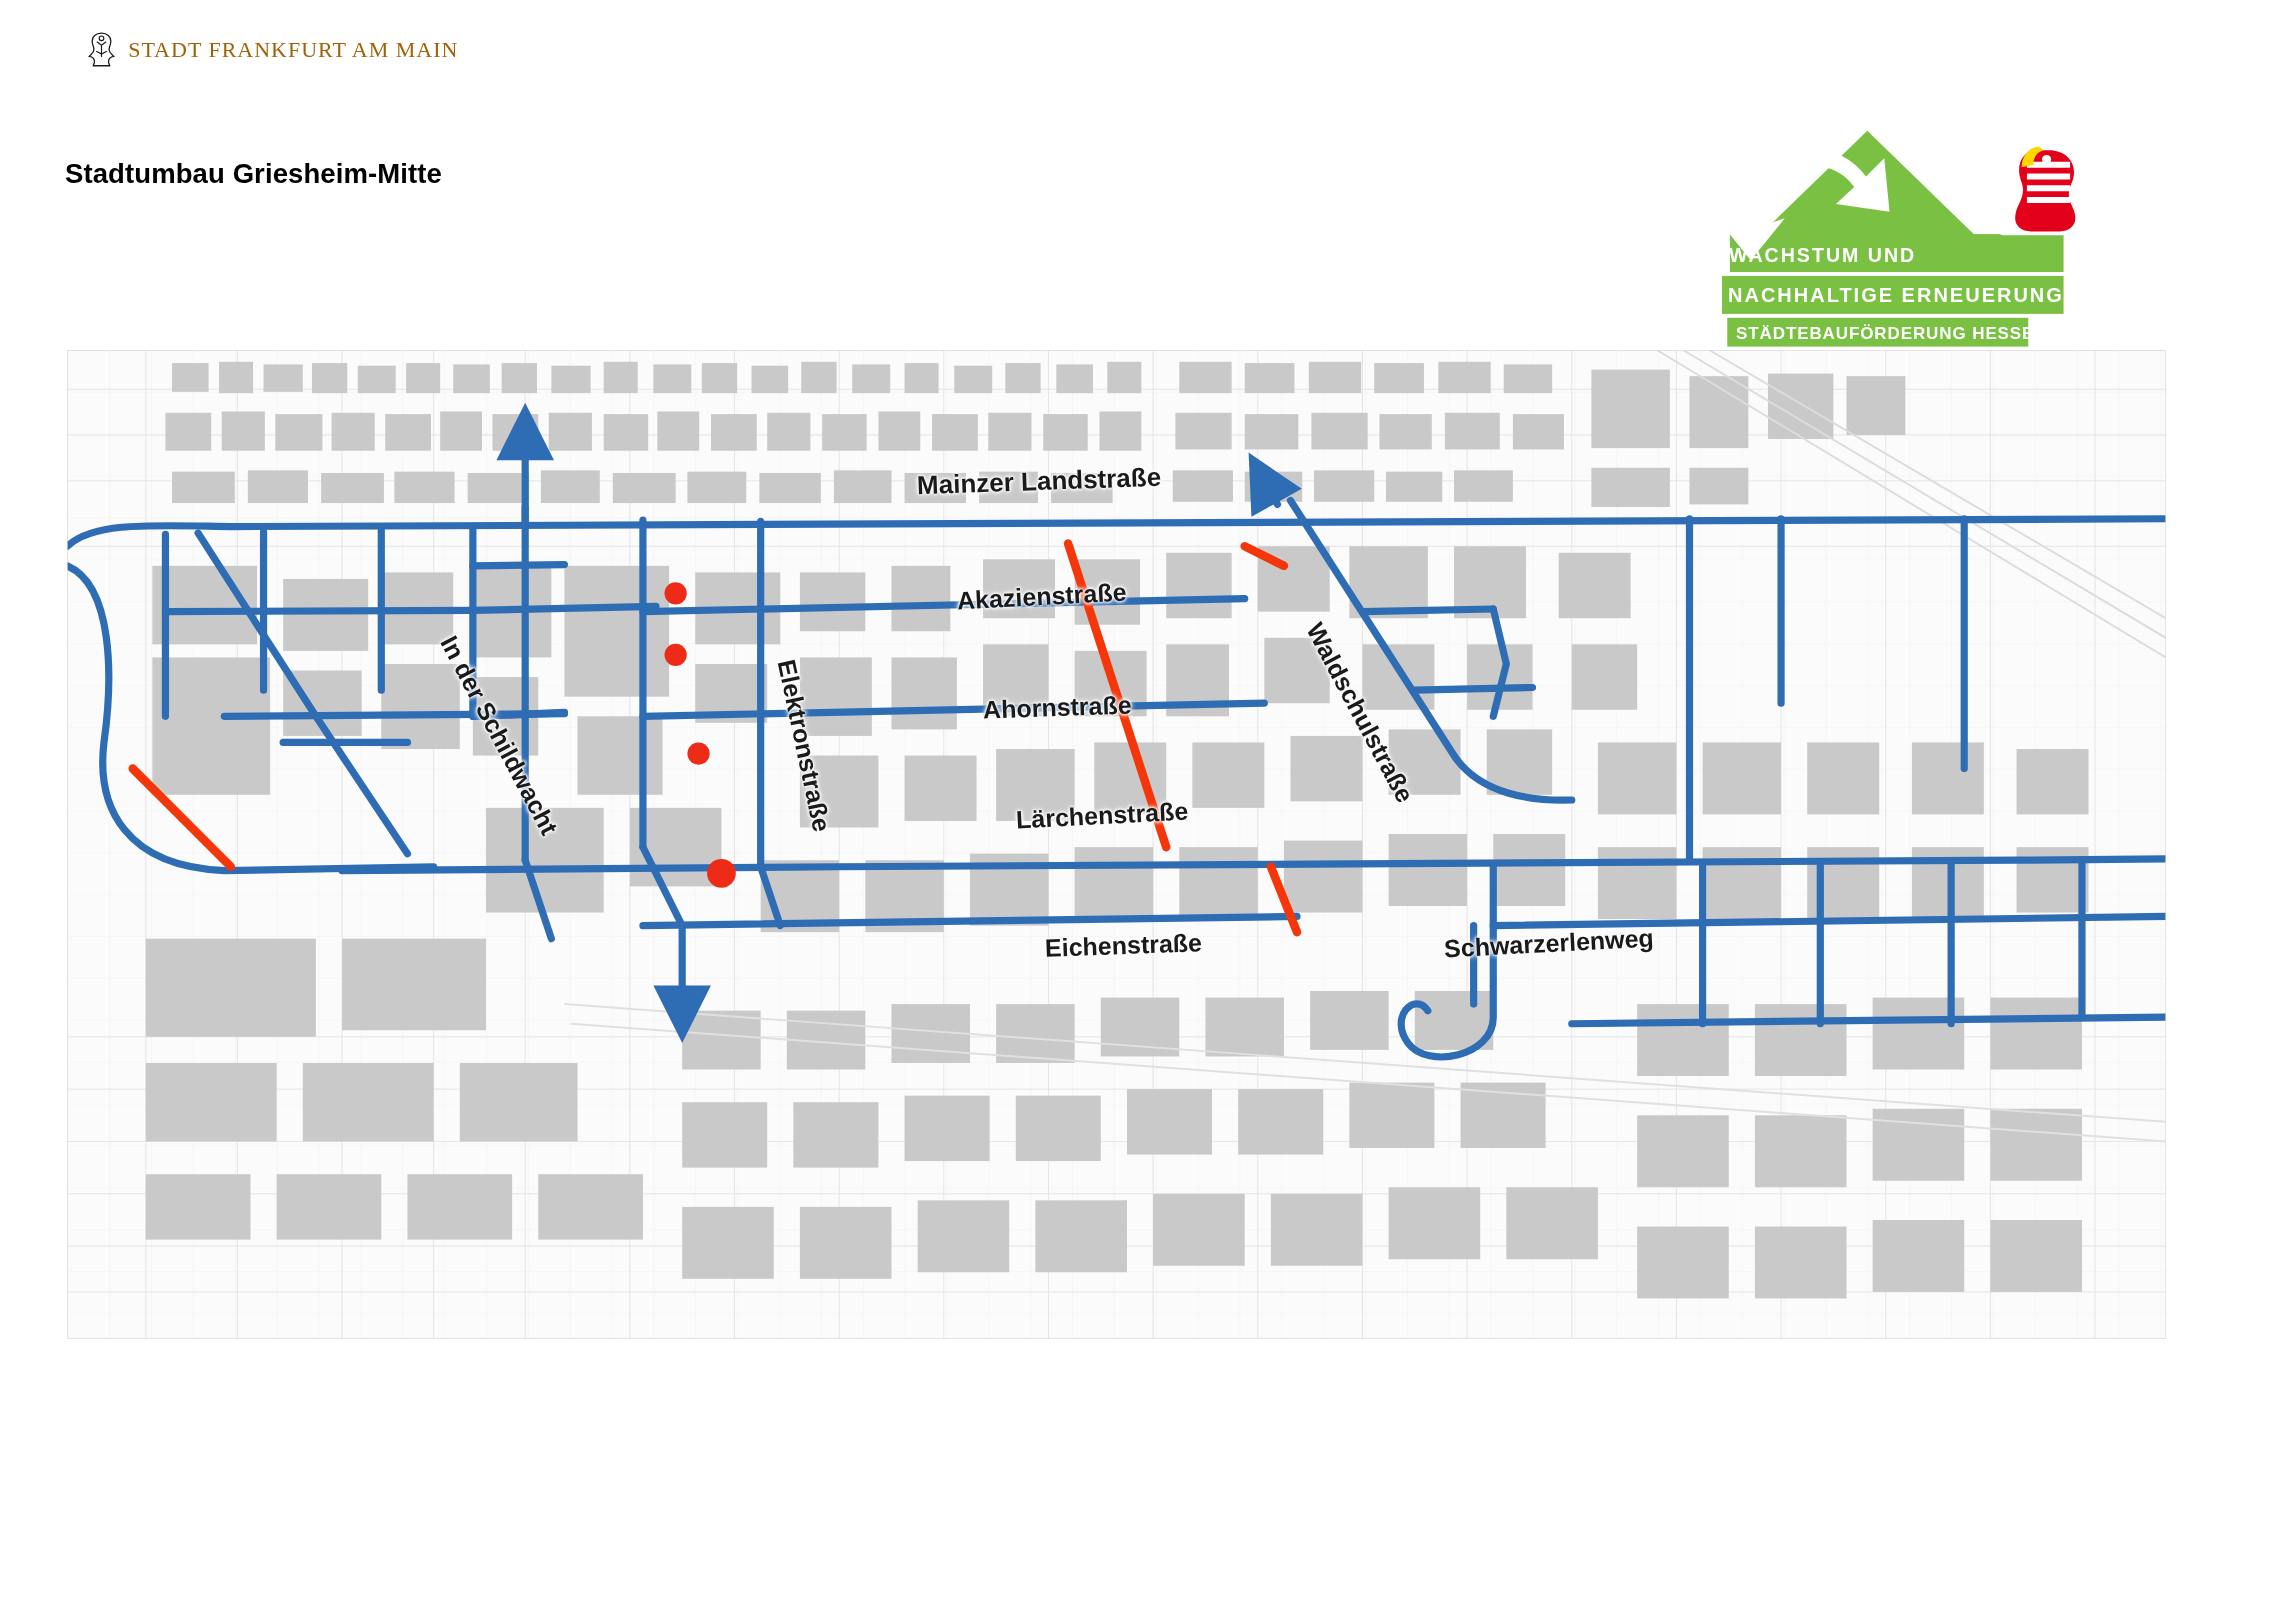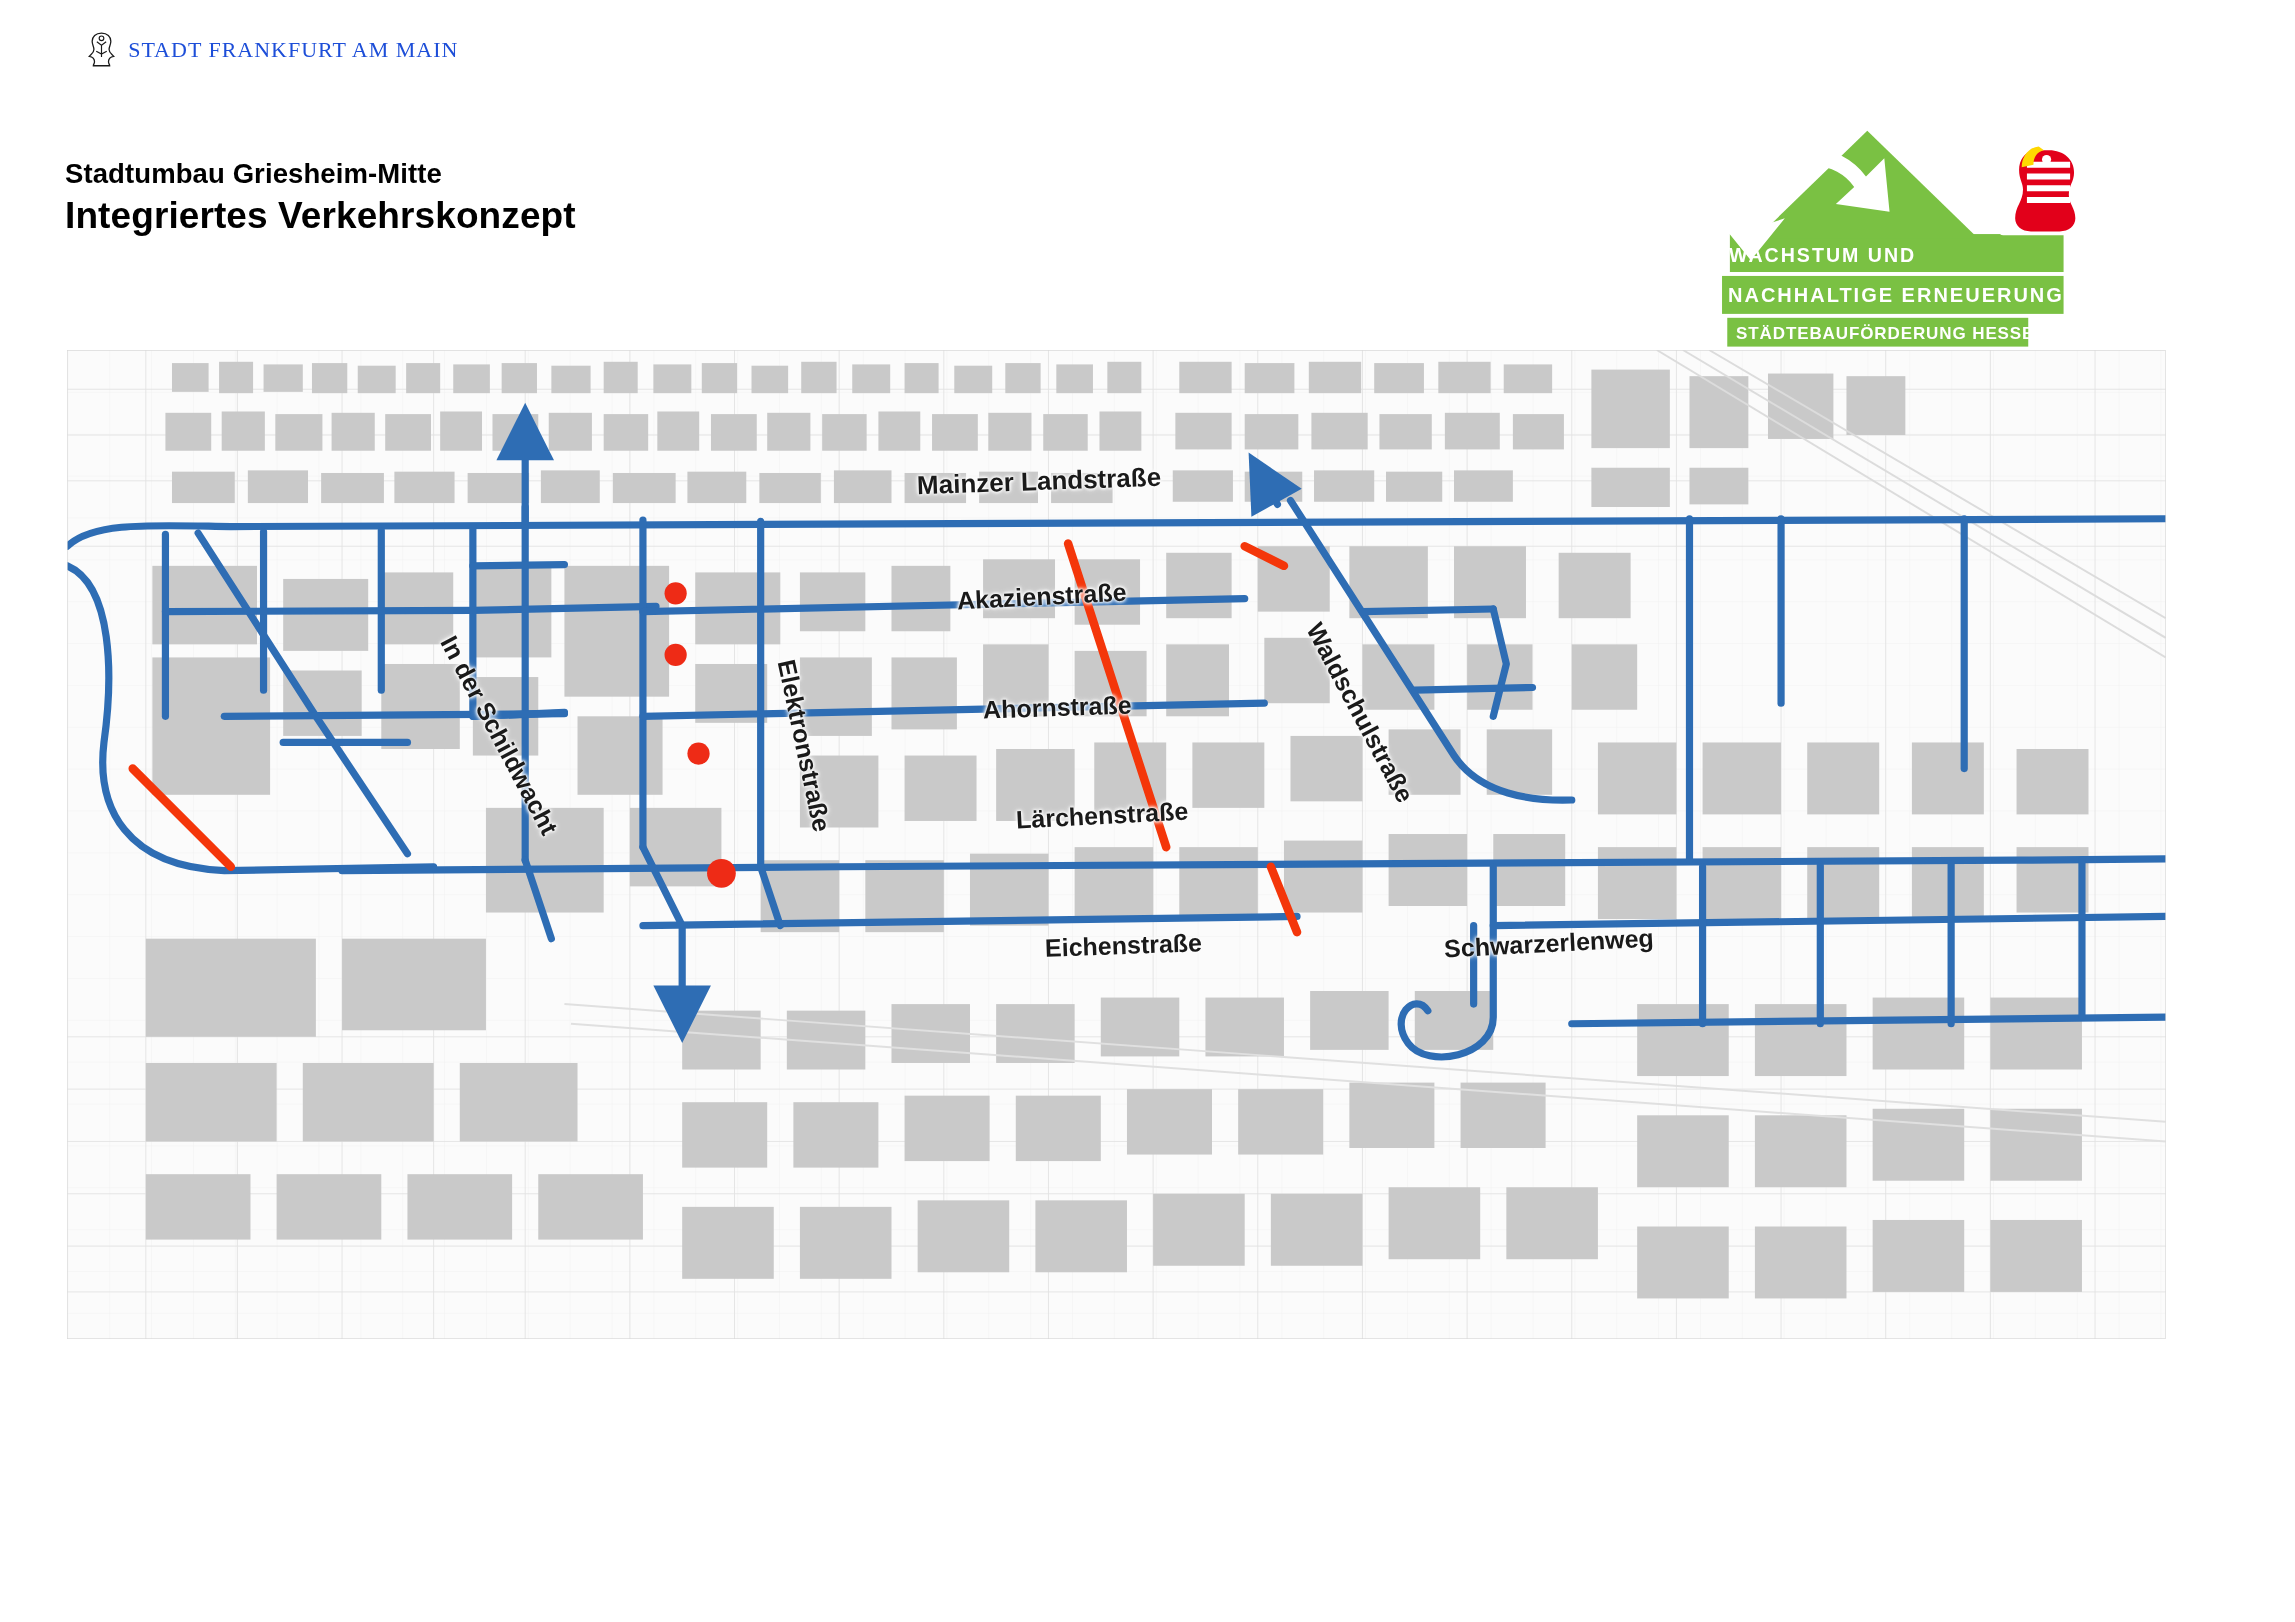--- a/index.html
+++ b/index.html
@@ -13,21 +13,21 @@
   }
 
   
   #city-logo {
     position: absolute; left: 84px; top: 31px;
     display: flex; align-items: center; gap: 9.2px;
   }
   #city-logo .eagle { width: 35px; height: 38px; }
   #city-logo .wordmark {
     font-family: "Liberation Serif", serif;
-    font-size: 22px; letter-spacing: 1px; color: #1d4ed8;
+    font-size: 22px; letter-spacing: 1px; color: #a16207;
     white-space: nowrap;
   }
 
   #title-block {
     position: absolute; left: 65px; top: 114px;
     color: #000;
   }
   #title-block .line-sub {
     font-size: 27.5px; font-weight: bold; letter-spacing: 0.1px;
     margin-bottom: 5.2px;
@@ -86,21 +86,20 @@
   <svg class="eagle" viewBox="0 0 60 64">
     <path d="M30 3 C20 3 14 9 14 17 c0 6 3 9 3 14 0 6-5 8-8 12 6 1 9 5 9 9 0 3-2 5-2 7h28c0-2-2-4-2-7 0-4 3-8 9-9-3-4-8-6-8-12 0-5 3-8 3-14 0-8-6-14-16-14z" fill="none" stroke="#1a1a1a" stroke-width="2.2"></path>
     <path d="M22 18 l8 6 8-6 M30 24 v20 M21 34 l9 5 9-5" fill="none" stroke="#1a1a1a" stroke-width="2"></path>
     <circle cx="30" cy="12" r="4" fill="none" stroke="#1a1a1a" stroke-width="2"></circle>
   </svg>
   <div class="wordmark">STADT FRANKFURT AM MAIN</div>
 </div>
 
 <div id="title-block">
   <div class="line-sub">Stadtumbau Griesheim-Mitte</div>
-  <div class="line-main">Integriertes Verkehrskonzept</div>
 </div>
 
 <div id="wachstum-logo">
   <svg class="green-badge" viewBox="0 0 700 400">
 
     <rect x="90" y="168" width="510" height="58" fill="#7ac143"></rect>
     <rect x="78" y="232" width="522" height="58" fill="#7ac143"></rect>
     <rect x="86" y="296" width="460" height="44" fill="#7ac143"></rect>
 
     <path d="M300 10 L470 175 L130 175 Z" fill="#7ac143"></path>

